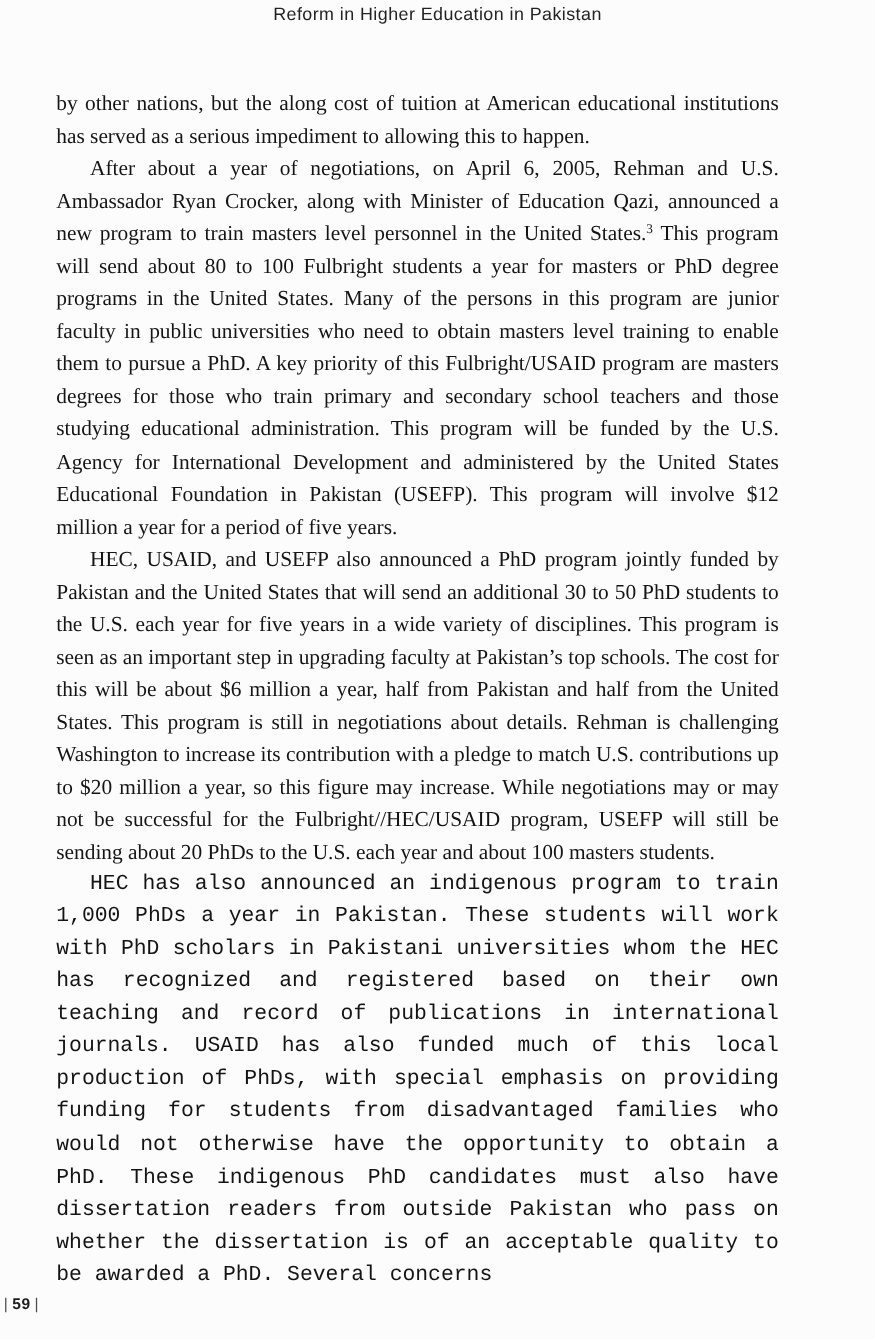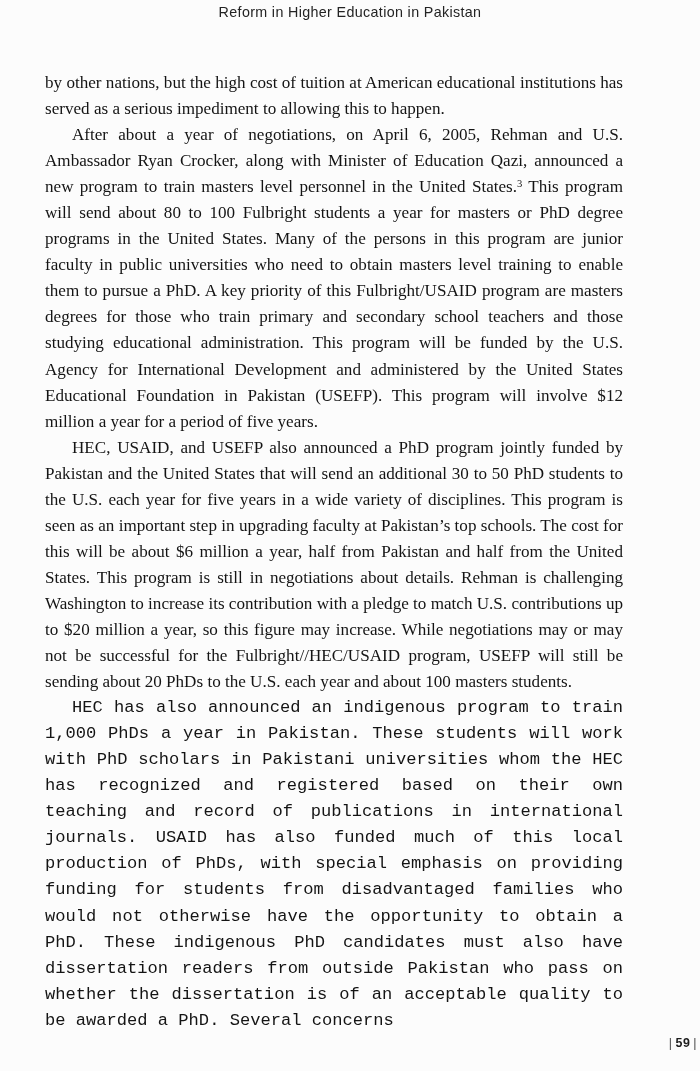--- a/index.html
+++ b/index.html
@@ -62,21 +62,21 @@
   sup.fn {
     font-size: 0.62em;
     vertical-align: 0.52em;
     line-height: 0;
   }
   .folio {
     position: absolute;
     left: 0;
     right: 0;
     top: 1036px;
-    text-align: right;
+    text-align: left;
     font-family: "Liberation Sans", "DejaVu Sans", sans-serif;
     font-size: 12.4px;
     font-weight: bold;
     color: #1c1c1c;
     letter-spacing: 0.5px;
   }
   .folio .rule {
     font-weight: normal;
     color: #4a4a4a;
     padding: 0 3px;
@@ -84,21 +84,21 @@
 </style>
 </head>
 <body>
 
 <div class="page">
 
   <div class="running-head">Reform in Higher Education in Pakistan</div>
 
   <div class="body-column">
 
-    <p class="para no-indent">by other nations, but the high cost of tuition at American educational institutions has served as a serious impediment to allowing this to happen.</p>
+    <p class="para no-indent">by other nations, but the along cost of tuition at American educational institutions has served as a serious impediment to allowing this to happen.</p>
 
     <p class="para"><span>After about a year of negotiations, on April 6, 2005, Rehman and U.S. Ambassador Ryan Crocker, along with Minister of Education Qazi, announced a new program to train masters level personnel in the United States.</span><sup class="fn">3</sup><span> This program will send about 80 to 100 Fulbright students a year for masters or PhD degree programs in the United States. Many of the persons in this program are junior faculty in public universities who need to obtain masters level training to enable them to pursue a PhD. A key priority of this Fulbright/USAID program are masters degrees for those who train primary and secondary school teachers and those studying educational administration. This program will be funded by the U.S. Agency for International Development and administered by the United States Educational Foundation in Pakistan (USEFP). This program will involve $12 million a year for a period of five years.</span></p>
 
     <p class="para">HEC, USAID, and USEFP also announced a PhD program jointly funded by Pakistan and the United States that will send an additional 30 to 50 PhD students to the U.S. each year for five years in a wide variety of disciplines. This program is seen as an important step in upgrading faculty at Pakistan’s top schools. The cost for this will be about $6 million a year, half from Pakistan and half from the United States. This program is still in negotiations about details. Rehman is challenging Washington to increase its contribution with a pledge to match U.S. contributions up to $20 million a year, so this figure may increase. While negotiations may or may not be successful for the Fulbright//HEC/USAID program, USEFP will still be sending about 20 PhDs to the U.S. each year and about 100 masters students.</p>
 
     <p class="para">HEC has also announced an indigenous program to train 1,000 PhDs a year in Pakistan. These students will work with PhD scholars in Pakistani universities whom the HEC has recognized and registered based on their own teaching and record of publications in international journals. USAID has also funded much of this local production of PhDs, with special emphasis on providing funding for students from disadvantaged families who would not otherwise have the opportunity to obtain a PhD. These indigenous PhD candidates must also have dissertation readers from outside Pakistan who pass on whether the dissertation is of an acceptable quality to be awarded a PhD. Several concerns</p>
 
   </div>
 
   <div class="folio">

